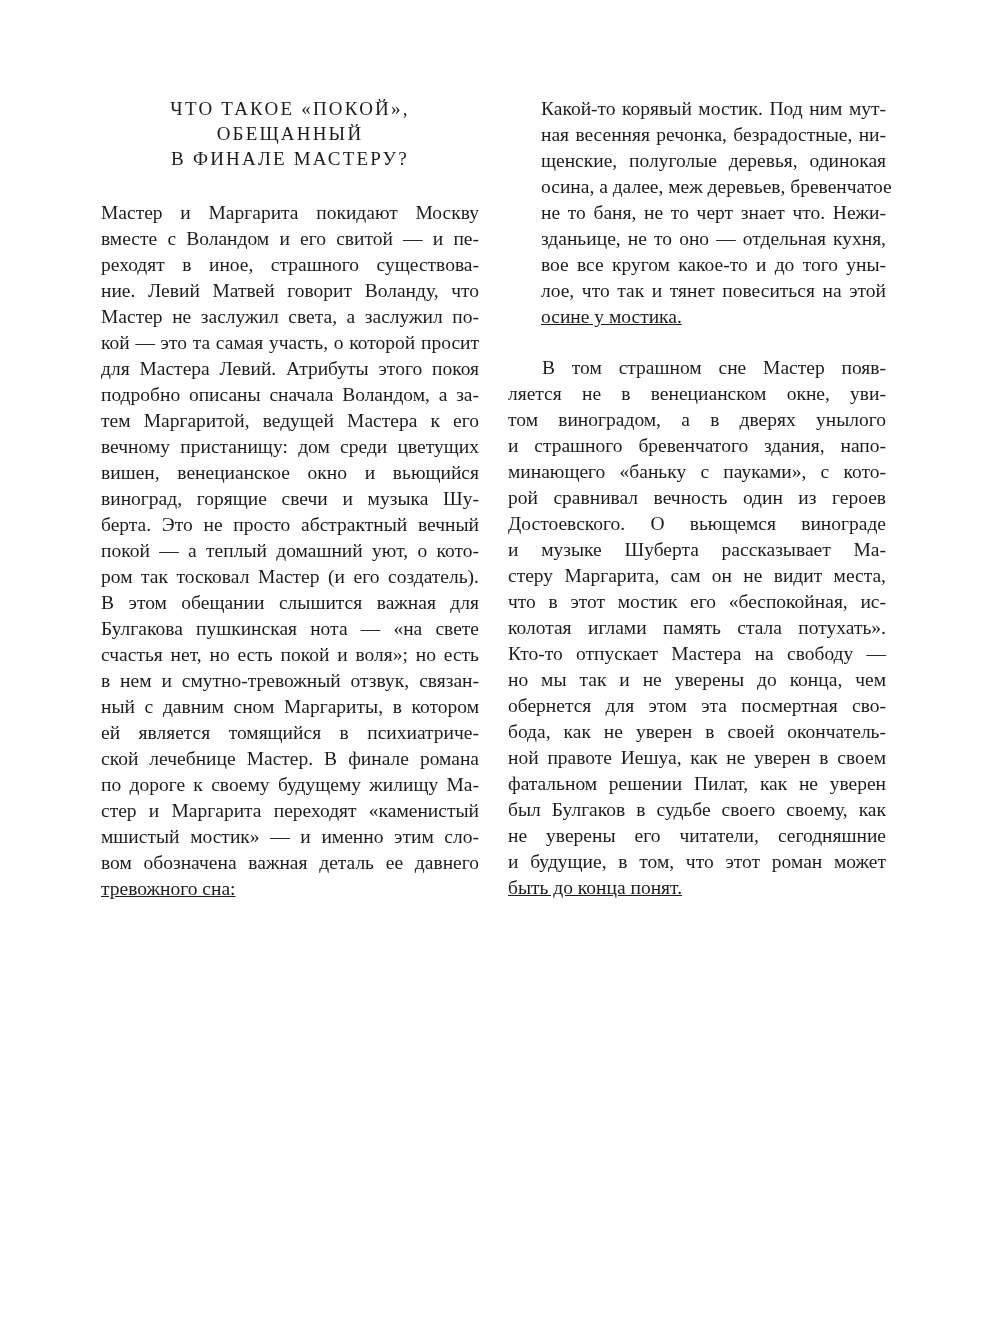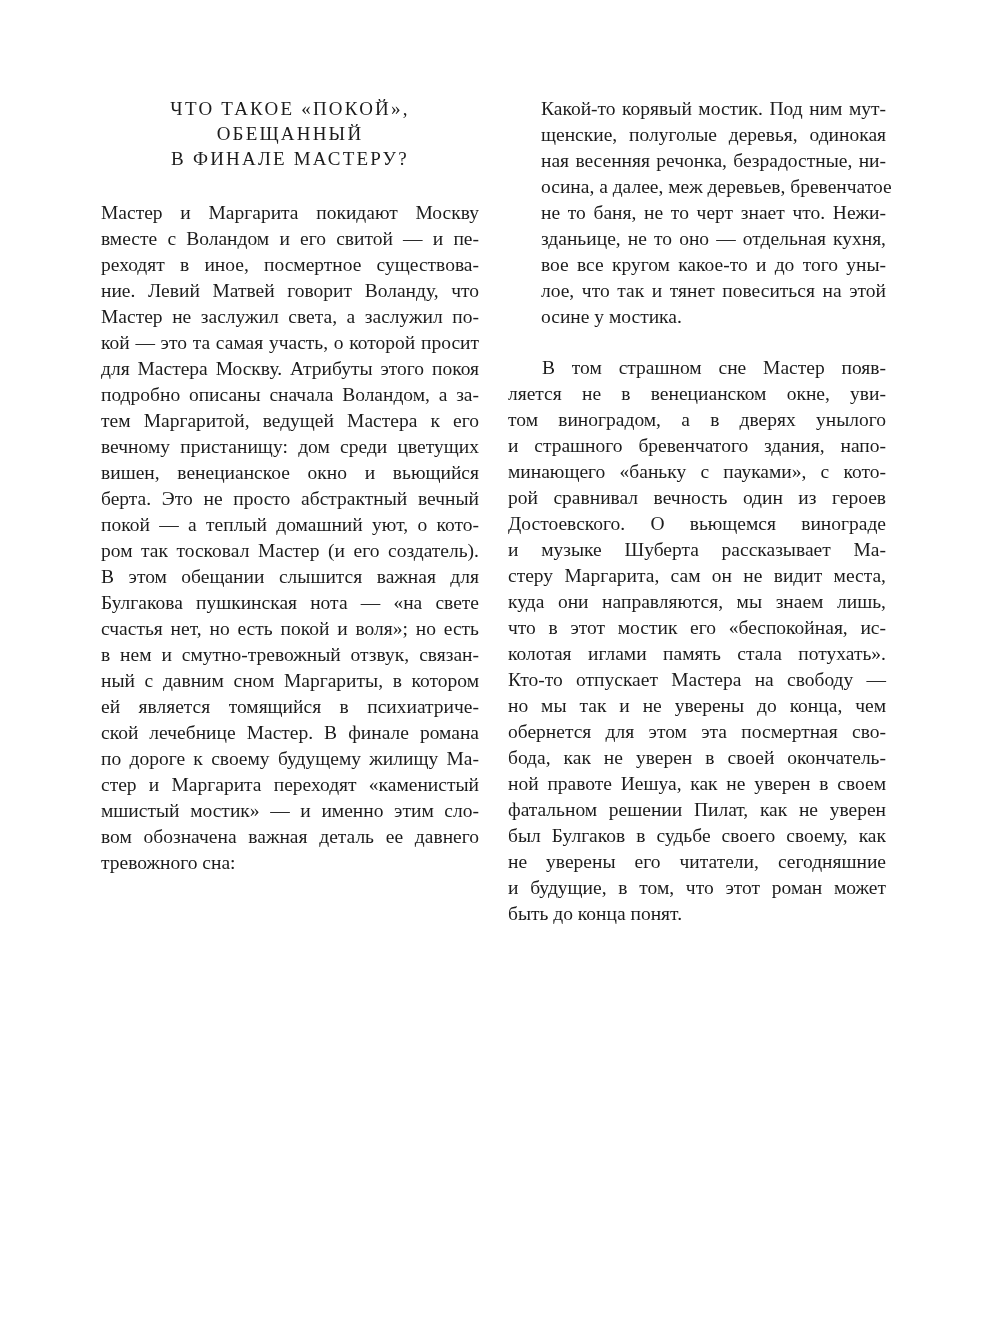--- a/index.html
+++ b/index.html
@@ -7,50 +7,51 @@
          font-family: "Liberation Serif", "DejaVu Serif", serif; color: #1c1c1c; }
   .page { position: absolute; left: 0; top: 0; width: 992px; height: 1298px; background: #fff; }
   .col { position: absolute; }
   .col-left { left: 101px; top: 96px; width: 378px; }
   .col-right { left: 508px; top: 96px; width: 378px; }
   .heading { text-align: center; font-size: 19px; letter-spacing: 2.2px; line-height: 25px;
              margin: 0 0 0 0; font-weight: normal; }
   .heading .hl { display: block; white-space: nowrap; }
   .para { font-size: 19.5px; line-height: 26px; margin: 0; }
   .line { display: block; height: 26px; white-space: nowrap; text-align: justify; text-align-last: justify; overflow: visible; }
-  .line.last { text-align: center; text-align-last: left; }
+  .line.last { text-align: center; text-align-last: left; text-decoration: underline; }
   .para-left { margin-top: 29px; }
   .quote { margin-left: 33px; }
   .para-right { margin-top: 25px; }
   .para-right .line.first { padding-left: 34px; }
 </style>
 </head>
 <body>
 
 <div class="page">
 
   <div class="col col-left">
     <h2 class="heading">
       <span class="hl">ЧТО ТАКОЕ «ПОКОЙ»,</span>
       <span class="hl">ОБЕЩАННЫЙ</span>
       <span class="hl">В ФИНАЛЕ МАСТЕРУ?</span>
     </h2>
 
     <p class="para para-left">
       <span class="line">Мастер и Маргарита покидают Москву</span>
       <span class="line">вместе с Воландом и его свитой — и пе-</span>
-      <span class="line">реходят в иное, посмертное существова-</span>
+      <span class="line">реходят в иное, страшного существова-</span>
       <span class="line">ние. Левий Матвей говорит Воланду, что</span>
       <span class="line">Мастер не заслужил света, а заслужил по-</span>
       <span class="line">кой — это та самая участь, о которой просит</span>
-      <span class="line">для Мастера Москву. Атрибуты этого покоя</span>
+      <span class="line">для Мастера Левий. Атрибуты этого покоя</span>
       <span class="line">подробно описаны сначала Воландом, а за-</span>
       <span class="line">тем Маргаритой, ведущей Мастера к его</span>
       <span class="line">вечному пристанищу: дом среди цветущих</span>
       <span class="line">вишен, венецианское окно и вьющийся</span>
+      <span class="line">виноград, горящие свечи и музыка Шу-</span>
       <span class="line">берта. Это не просто абстрактный вечный</span>
       <span class="line">покой — а теплый домашний уют, о кото-</span>
       <span class="line">ром так тосковал Мастер (и его создатель).</span>
       <span class="line">В этом обещании слышится важная для</span>
       <span class="line">Булгакова пушкинская нота — «на свете</span>
       <span class="line">счастья нет, но есть покой и воля»; но есть</span>
       <span class="line">в нем и смутно-тревожный отзвук, связан-</span>
       <span class="line">ный с давним сном Маргариты, в котором</span>
       <span class="line">ей является томящийся в психиатриче-</span>
       <span class="line">ской лечебнице Мастер. В финале романа</span>
@@ -58,41 +59,40 @@
       <span class="line">стер и Маргарита переходят «каменистый</span>
       <span class="line">мшистый мостик» — и именно этим сло-</span>
       <span class="line">вом обозначена важная деталь ее давнего</span>
       <span class="line last">тревожного сна:</span>
     </p>
   </div>
 
   <div class="col col-right">
     <p class="para quote">
       <span class="line">Какой-то корявый мостик. Под ним мут-</span>
+      <span class="line">ная весенняя речонка, безрадостные, ни-</span>
       <span class="line">щенские, полуголые деревья, одинокая</span>
-      <span class="line">ная весенняя речонка, безрадостные, ни-</span>
       <span class="line">осина, а далее, меж деревьев, бревенчатое</span>
       <span class="line">не то баня, не то черт знает что. Нежи-</span>
       <span class="line">зданьице, не то оно — отдельная кухня,</span>
       <span class="line">вое все кругом какое-то и до того уны-</span>
       <span class="line">лое, что так и тянет повеситься на этой</span>
       <span class="line last">осине у мостика.</span>
     </p>
 
     <p class="para para-right">
       <span class="line first">В том страшном сне Мастер появ-</span>
       <span class="line">ляется не в венецианском окне, уви-</span>
       <span class="line">том виноградом, а в дверях унылого</span>
       <span class="line">и страшного бревенчатого здания, напо-</span>
       <span class="line">минающего «баньку с пауками», с кото-</span>
       <span class="line">рой сравнивал вечность один из героев</span>
       <span class="line">Достоевского. О вьющемся винограде</span>
       <span class="line">и музыке Шуберта рассказывает Ма-</span>
       <span class="line">стеру Маргарита, сам он не видит места,</span>
-      <span class="line">куда они направляются, мы знаем лишь,</span>
       <span class="line">что в этот мостик его «беспокойная, ис-</span>
       <span class="line">колотая иглами память стала потухать».</span>
       <span class="line">Кто-то отпускает Мастера на свободу —</span>
       <span class="line">но мы так и не уверены до конца, чем</span>
       <span class="line">обернется для этом эта посмертная сво-</span>
       <span class="line">бода, как не уверен в своей окончатель-</span>
       <span class="line">ной правоте Иешуа, как не уверен в своем</span>
       <span class="line">фатальном решении Пилат, как не уверен</span>
       <span class="line">был Булгаков в судьбе своего своему, как</span>
       <span class="line">не уверены его читатели, сегодняшние</span>

